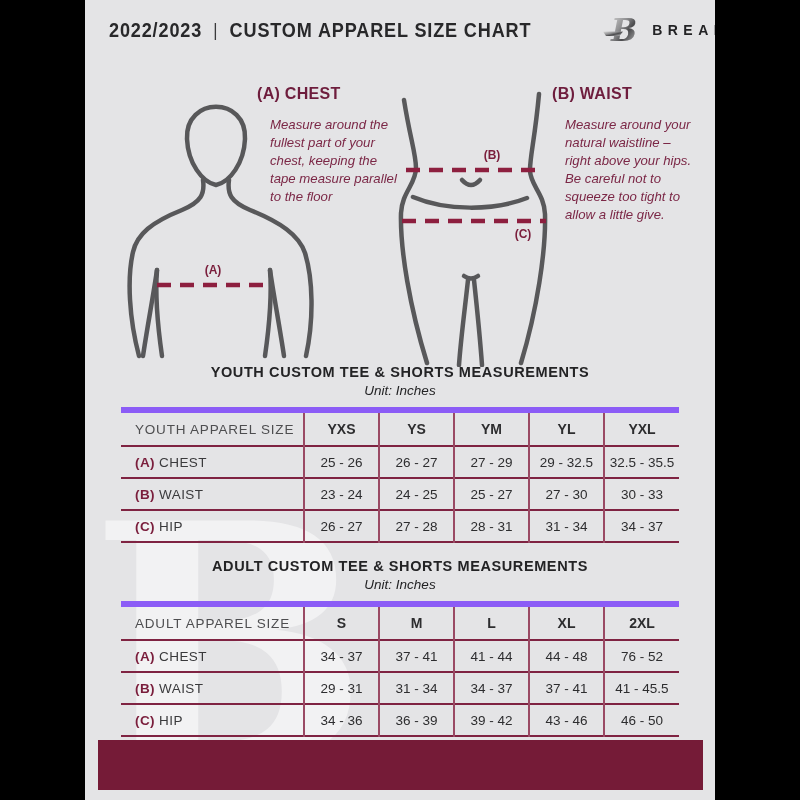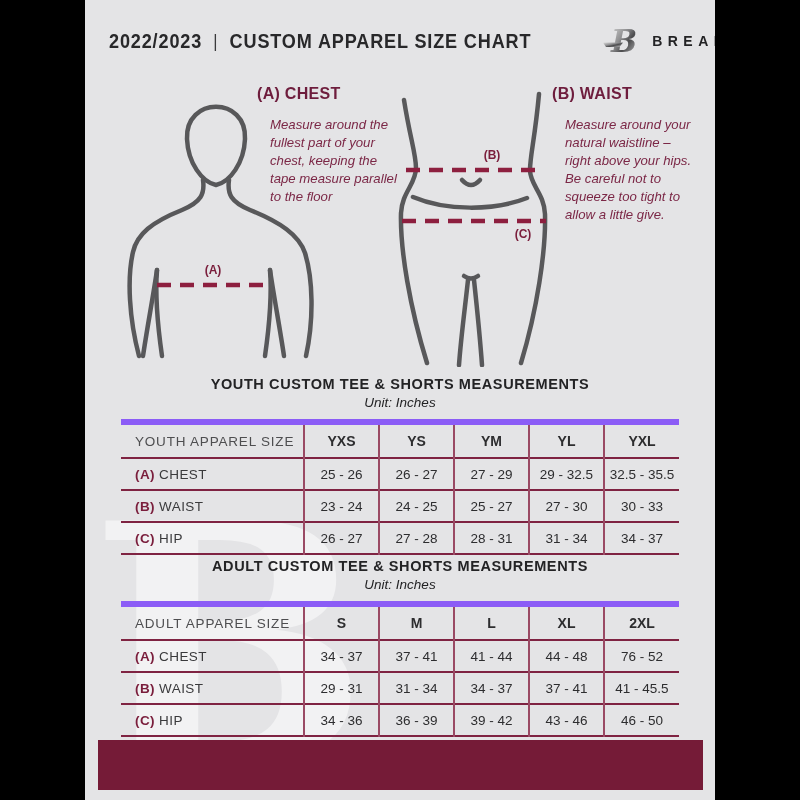--- a/index.html
+++ b/index.html
@@ -12,21 +12,21 @@
   }
   .page {
     position:relative;
     width:630px; height:800px;
     margin:0 auto;
     background:#e4e4e6;
     overflow:hidden;
   }
   
   .header {
-    position:absolute; top:22px; left:24px; right:22px;
+    position:absolute; top:11px; left:24px; right:22px;
     display:flex; align-items:center; justify-content:space-between;
     z-index:2;
   }
   .header-left {
     display:flex; align-items:center; gap:13px;
     font-weight:bold; font-size:21px; color:#28282a;
     letter-spacing:1px;
     transform:scaleX(0.86); transform-origin:left center;
     white-space:nowrap;
   }
@@ -47,21 +47,21 @@
     font-size:16px; font-weight:bold; color:#6e1d3d;
     letter-spacing:0.3px; margin:0 0 8px 0;
   }
   .guide-para {
     font-size:13.2px; font-style:italic; color:#7b2746;
     line-height:1.36; margin:13px; white-space:pre-line;
   }
   .guide-block-c { margin-top:20px; }
   
   .section { position:absolute; left:0; right:0; z-index:1; }
-  .section-youth { top:376px; }
+  .section-youth { top:364px; }
   .section-adult { top:546px;margin-top:12px; }
   .sec-title {
     text-align:center; font-weight:bold; font-size:14.5px;
     letter-spacing:0.6px; color:#232325; margin:0;
   }
   .sec-unit {
     text-align:center; font-style:italic; font-size:13.5px;
     color:#232325; margin:3px 0 9px 0;
   }
   table.size-table {

